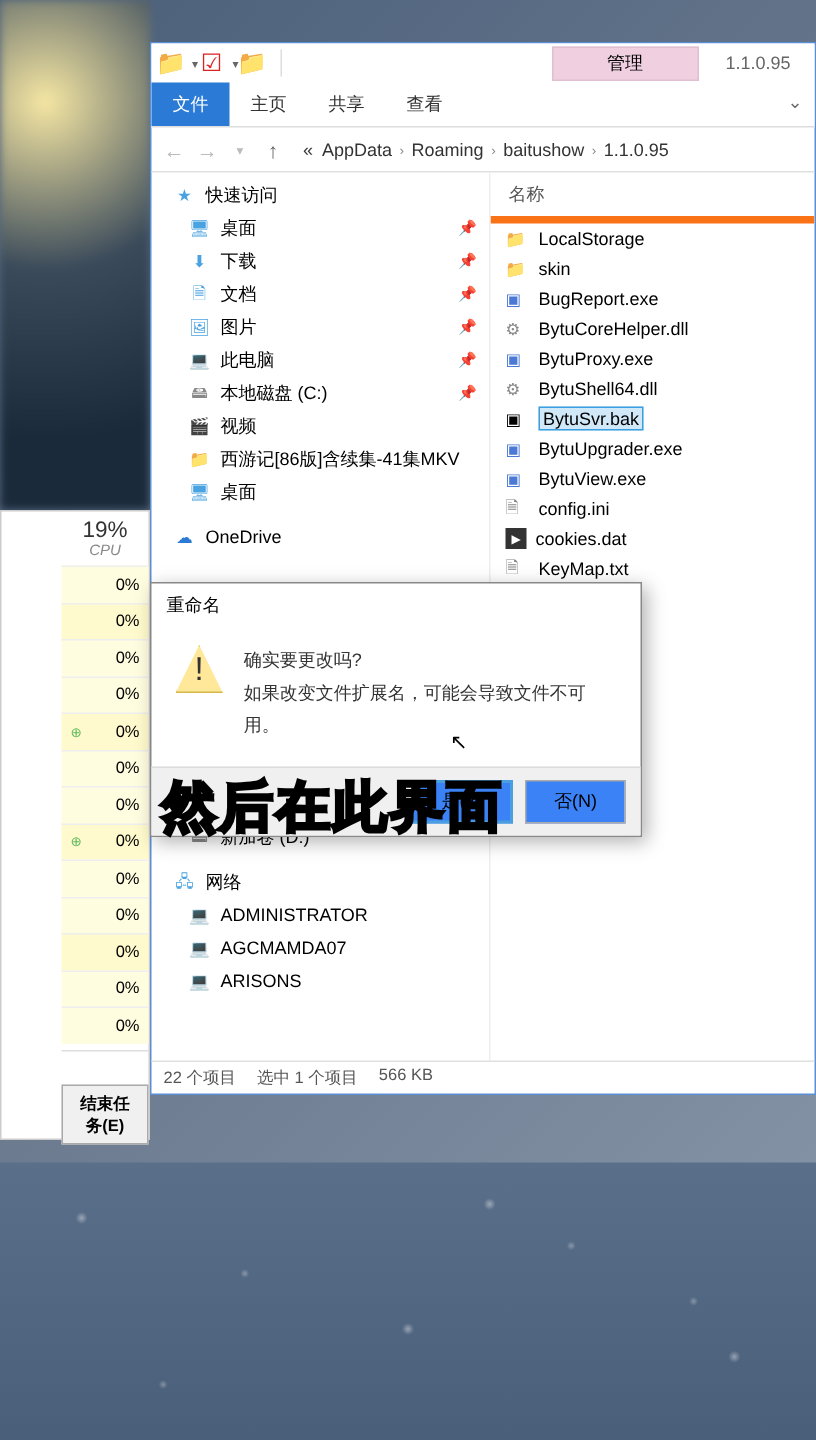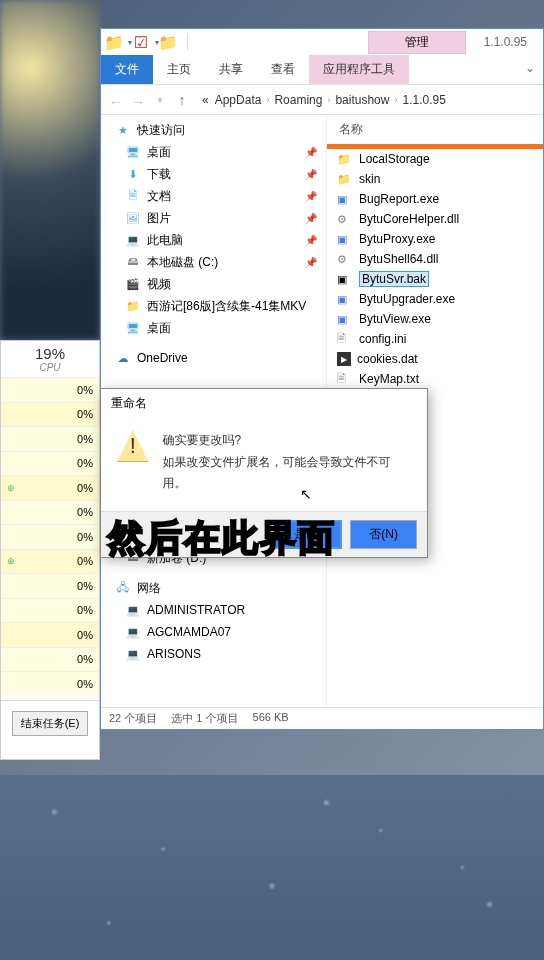--- a/index.html
+++ b/index.html
@@ -2,29 +2,29 @@
 <html><head>
 <meta charset="utf-8">
 <style>
 * { margin: 0; padding: 0; box-sizing: border-box; font-family: "Microsoft YaHei", "Segoe UI", sans-serif; }
 body { width: 544px; height: 960px; background: linear-gradient(135deg, #4a5f7a 0%, #6b7a8f 50%, #8a9aab 100%); overflow: hidden; position: relative; }
 
 .bg-blur { position: absolute; top: 0; left: 0; width: 100px; height: 340px; background: radial-gradient(circle at 30% 20%, #f5e6a3 0%, #3a4a5a 40%, #1a2a3a 80%); filter: blur(3px); }
 .bg-rain { position: absolute; bottom: 0; left: 0; right: 0; height: 185px; background: linear-gradient(180deg, #5a6f8a 0%, #4a5f7a 100%); overflow: hidden; }
 .bg-rain::before { content: ""; position: absolute; inset: 0; background: radial-gradient(circle 3px at 10% 20%, rgba(255,255,255,.4), transparent 4px), radial-gradient(circle 2px at 30% 40%, rgba(255,255,255,.3), transparent 3px), radial-gradient(circle 3px at 50% 60%, rgba(255,255,255,.4), transparent 4px), radial-gradient(circle 2px at 70% 30%, rgba(255,255,255,.3), transparent 3px), radial-gradient(circle 3px at 90% 70%, rgba(255,255,255,.4), transparent 4px), radial-gradient(circle 2px at 20% 80%, rgba(255,255,255,.3), transparent 3px), radial-gradient(circle 3px at 60% 15%, rgba(255,255,255,.4), transparent 4px), radial-gradient(circle 2px at 85% 50%, rgba(255,255,255,.3), transparent 3px); }
 
-.taskmgr { position: absolute; left: 0; top: 340px; width: 100px; height: 420px; background: #fff; border: 1px solid #ccc; font-size: 11px; }
+.taskmgr { position: absolute; left: 0; top: 340px; width: 100px; height: 420px; background: #fff; border: 1px solid #ccc; font-size: 11px; padding-left: 40px; }
 .taskmgr-head { padding: 4px; text-align: center; }
 .taskmgr-head .pct { font-size: 15px; color: #333; }
 .taskmgr-head .lbl { font-size: 10px; color: #888; font-style: italic; }
 .taskmgr-rows { }
 .taskmgr-row { display: flex; justify-content: flex-end; align-items: center; height: 24.5px; padding: 0 6px; border-top: 1px solid #eee; background: #fffde0; }
 .taskmgr-row.alt { background: #fffacd; }
 .taskmgr-row .tree { color: #5cb85c; margin-right: auto; font-size: 9px; }
-.taskmgr-btn { margin: 10px auto; display: block; padding: 4px 8px; background: #f0f0f0; border: 1px solid #aaa; font-size: 11px; }
+.taskmgr-btn { margin: 22px auto; display: block; padding: 4px 8px; background: #f0f0f0; border: 1px solid #aaa; font-size: 11px; font-weight: bold; }
 .taskmgr-divider { border-top: 1px solid #ddd; margin-top: 4px; }
 
 .explorer { position: absolute; left: 100px; top: 28px; right: 0; height: 702px; background: #fff; border: 1px solid #5a8fd6; display: flex; flex-direction: column; }
 .titlebar { height: 26px; background: #fff; display: flex; align-items: center; padding: 0 4px; }
 .titlebar .icon-box { width: 18px; height: 18px; margin-right: 4px; display: inline-flex; align-items: center; justify-content: center; }
 .titlebar .folder-ic { color: #f0c040; }
 .titlebar .dd { font-size: 8px; color: #666; margin-left: 1px; }
 .titlebar .mgmt { margin-left: auto; background: #f0d0e0; padding: 2px 36px; font-size: 12px; border: 1px solid #e0c0d0; }
 .titlebar .ver { margin: 0 12px 0 18px; font-size: 12px; color: #666; }
 
@@ -150,21 +150,20 @@
       <span style="border-left:1px solid #ddd;height:18px"></span>
     <span class="mgmt">管理</span>
     <span class="ver">1.1.0.95</span>
   </div>
 
   <div class="ribbon">
     <div class="tab file">文件</div>
     <div class="tab">主页</div>
     <div class="tab">共享</div>
     <div class="tab">查看</div>
-    <div class="tab tool">应用程序工具</div>
     <div class="expand">⌄</div>
   </div>
 
   <div class="addrbar">
     <span class="nav-btn">←</span>
     <span class="nav-btn">→</span>
     <span class="nav-btn" style="font-size:9px">▾</span>
     <span class="nav-btn up">↑</span>
     <div class="crumbs">
       <span class="seg">«</span>

